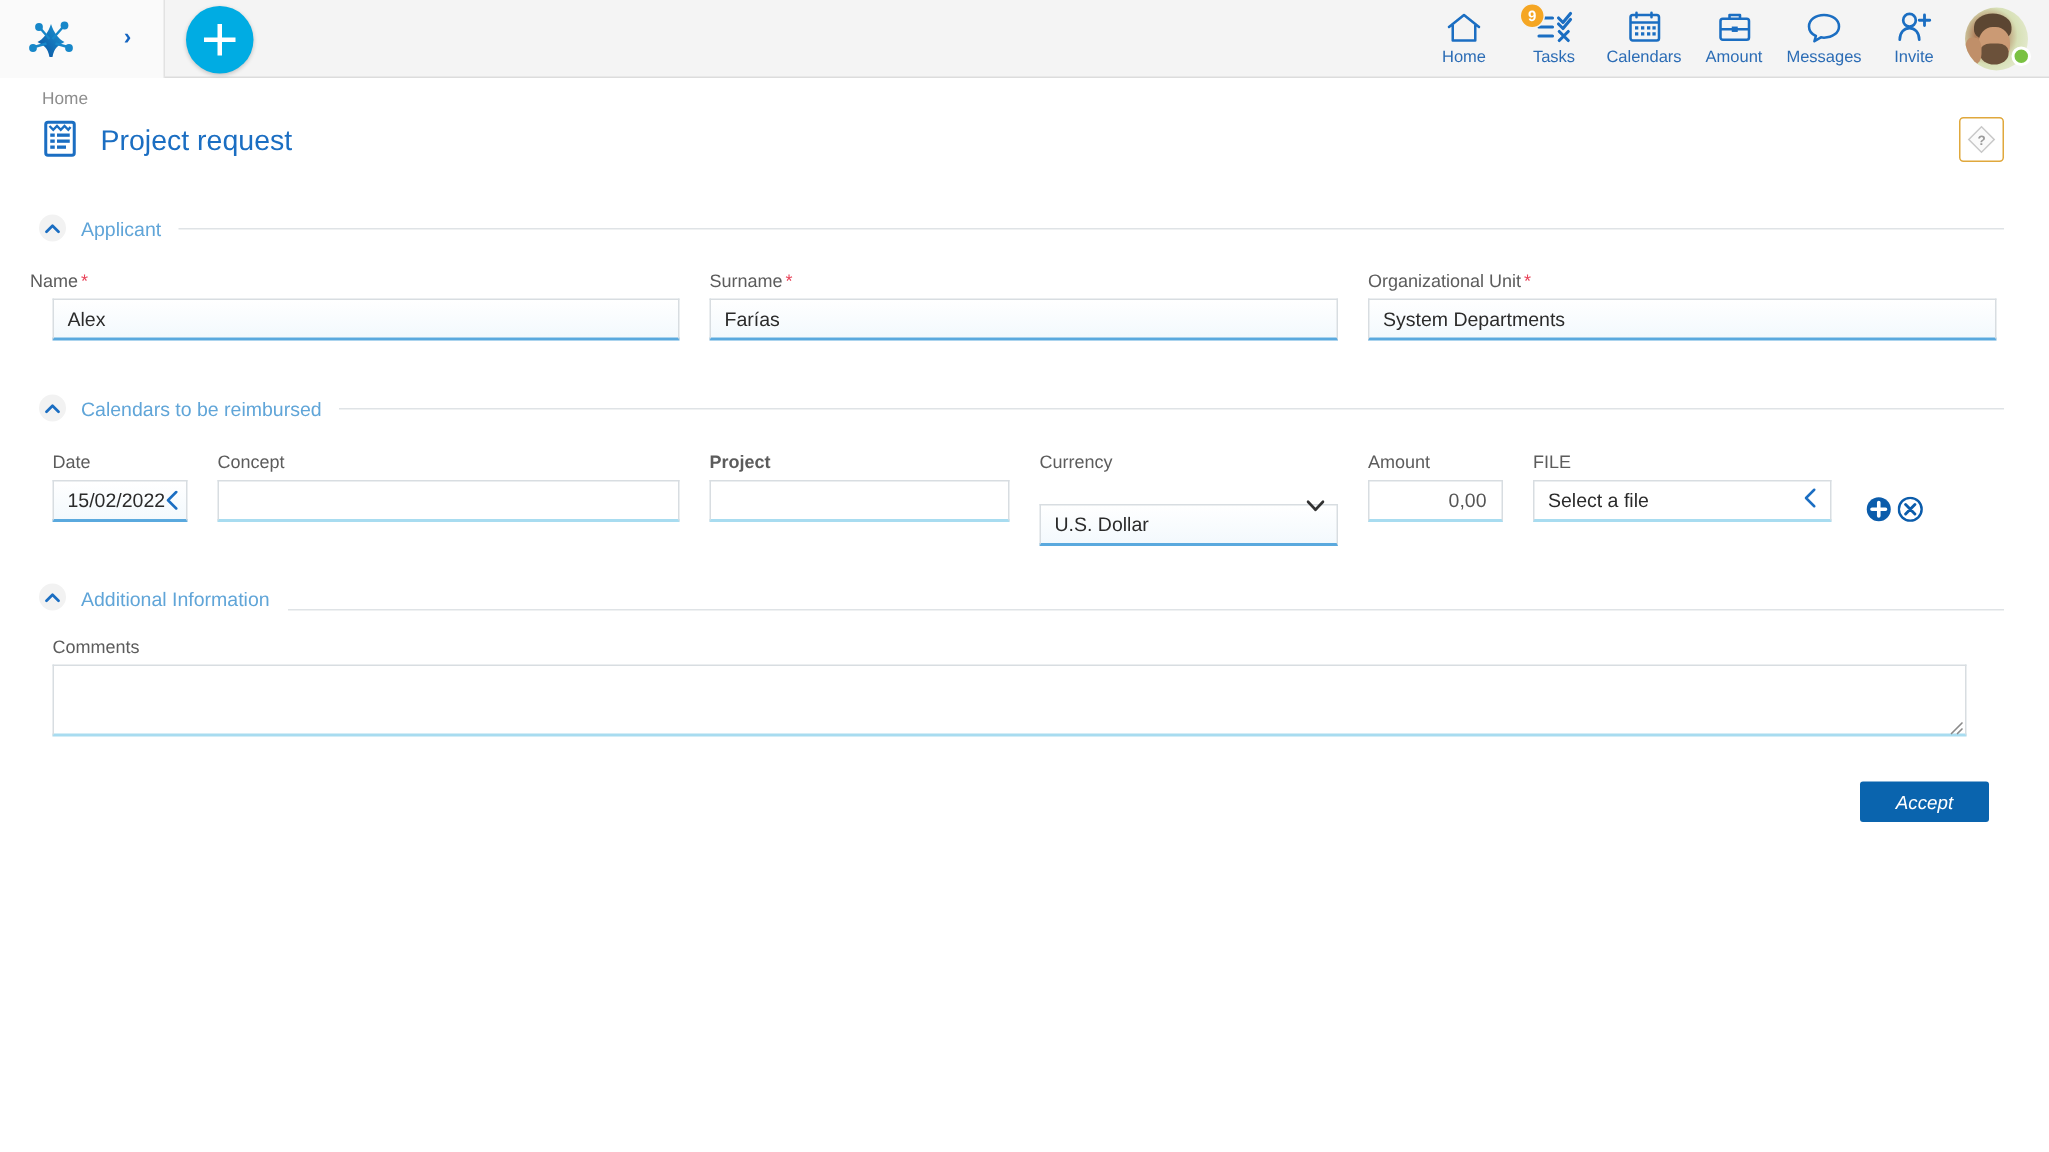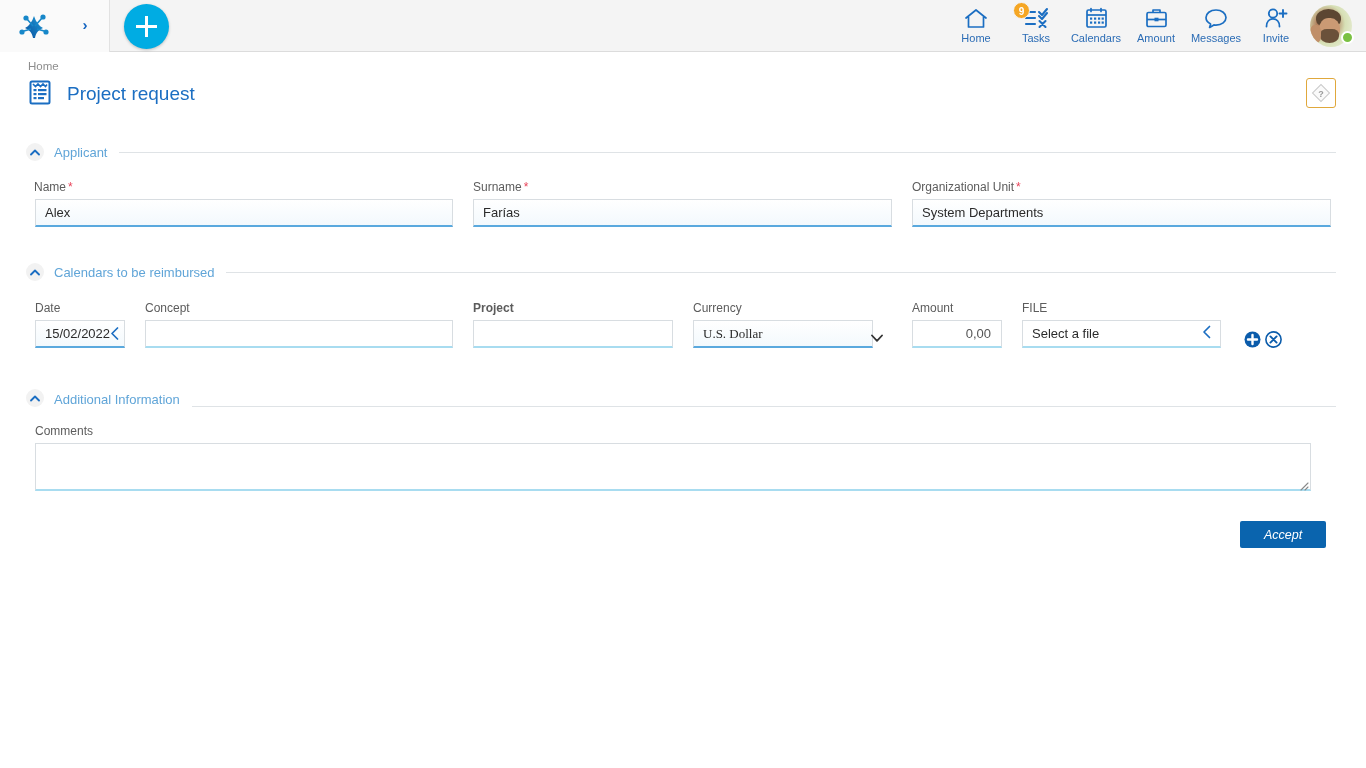--- a/index.html
+++ b/index.html
@@ -365,21 +365,21 @@
 <div class="section-head" style="top:141px;justify-content:space-between;">
   <span class="sect-toggle">
     <svg width="10" height="7" viewBox="0 0 10 7">
         <path d="M1 5.5 L5 1.5 L9 5.5" fill="none" stroke="#1b6ec2" stroke-width="1.8" stroke-linecap="round" stroke-linejoin="round"></path>
       </svg>
   </span>
   <span class="sect-title">Applicant</span>
   <span class="sect-rule"></span>
 </div>
 
-<label class="fld-label" style="left:34px; top:180px;">
+<label class="fld-label" style="left:20px; top:180px;">
   <span>Name</span><span class="req">*</span>
 </label>
 <input class="inp" style="left: 35px; top: 199px; width: 418px;" value="Alex">
 
 <label class="fld-label" style="left:473px; top:180px;">
   <span>Surname</span><span class="req">*</span>
 </label>
 <input class="inp" style="left: 473px; top: 199px; width: 419px;" value="Farías">
 
 <label class="fld-label" style="left:912px; top:180px;">
@@ -408,21 +408,21 @@
 </div>
 
 <label class="fld-label" style="left:145px; top:301px;">Concept</label>
 <input class="inp empty" style="left: 145px; top: 320px; width: 308px;" value="">
 
 <label class="fld-label" style="left:473px; top:301px;font-weight:bold;">Project</label>
 <input class="inp empty" style="left: 473px; top: 320px; width: 200px;" value="">
 
 <label class="fld-label" style="left:693px; top:301px;">Currency</label>
 <div class="sel-wrap" style="left:693px; top:320px; width:199px; height:29px;">
-  <input class="inp" style="left: 0px; top: 0px; width: 180px; font-family: Liberation Serif, serif;" value="U.S. Dollar">
+  <input class="inp" style="left: 0px; top: 16px; width: 199px;" value="U.S. Dollar">
   <span class="chev">
     <svg width="12" height="9" viewBox="0 0 12 9">
         <path d="M1 1.5 L6 6.8 L11 1.5" fill="none" stroke="#333" stroke-width="1.8" stroke-linecap="round" stroke-linejoin="round"></path>
       </svg>
   </span>
 </div>
 
 <label class="fld-label" style="left:912px; top:301px;">Amount</label>
 <input class="inp empty num" style="left: 912px; top: 320px; width: 90px;" value="0,00">
 

